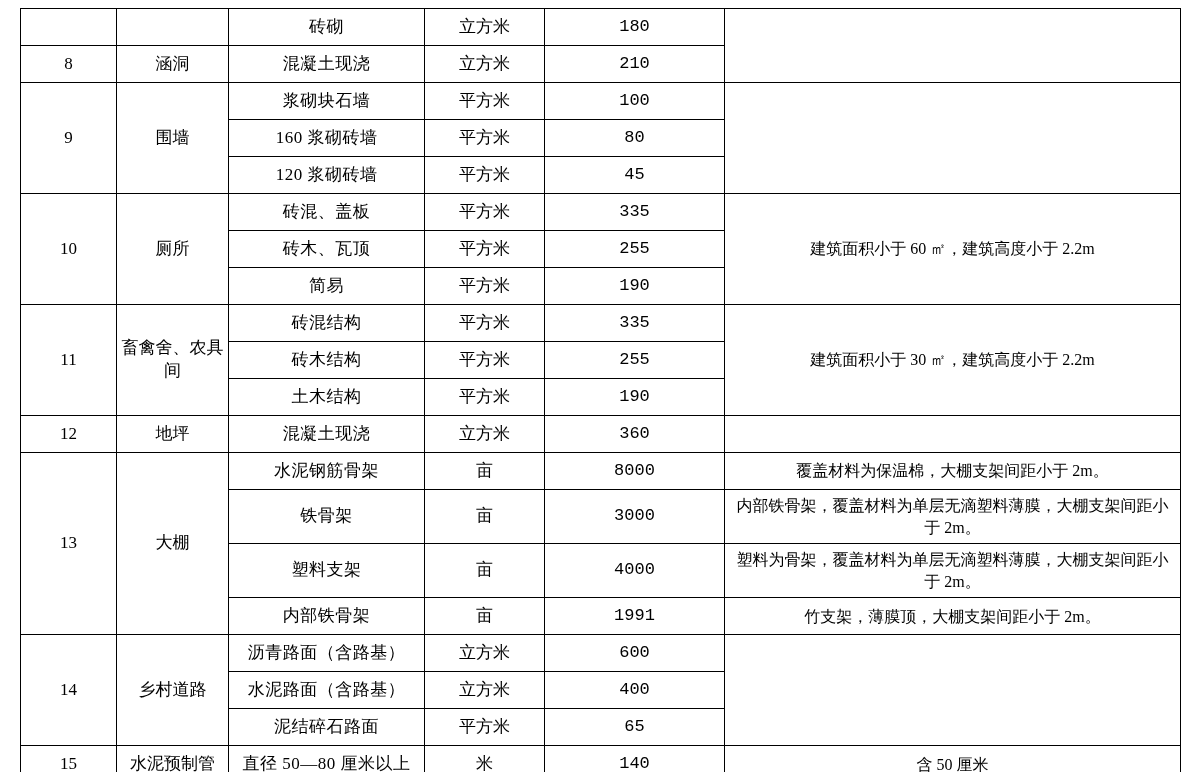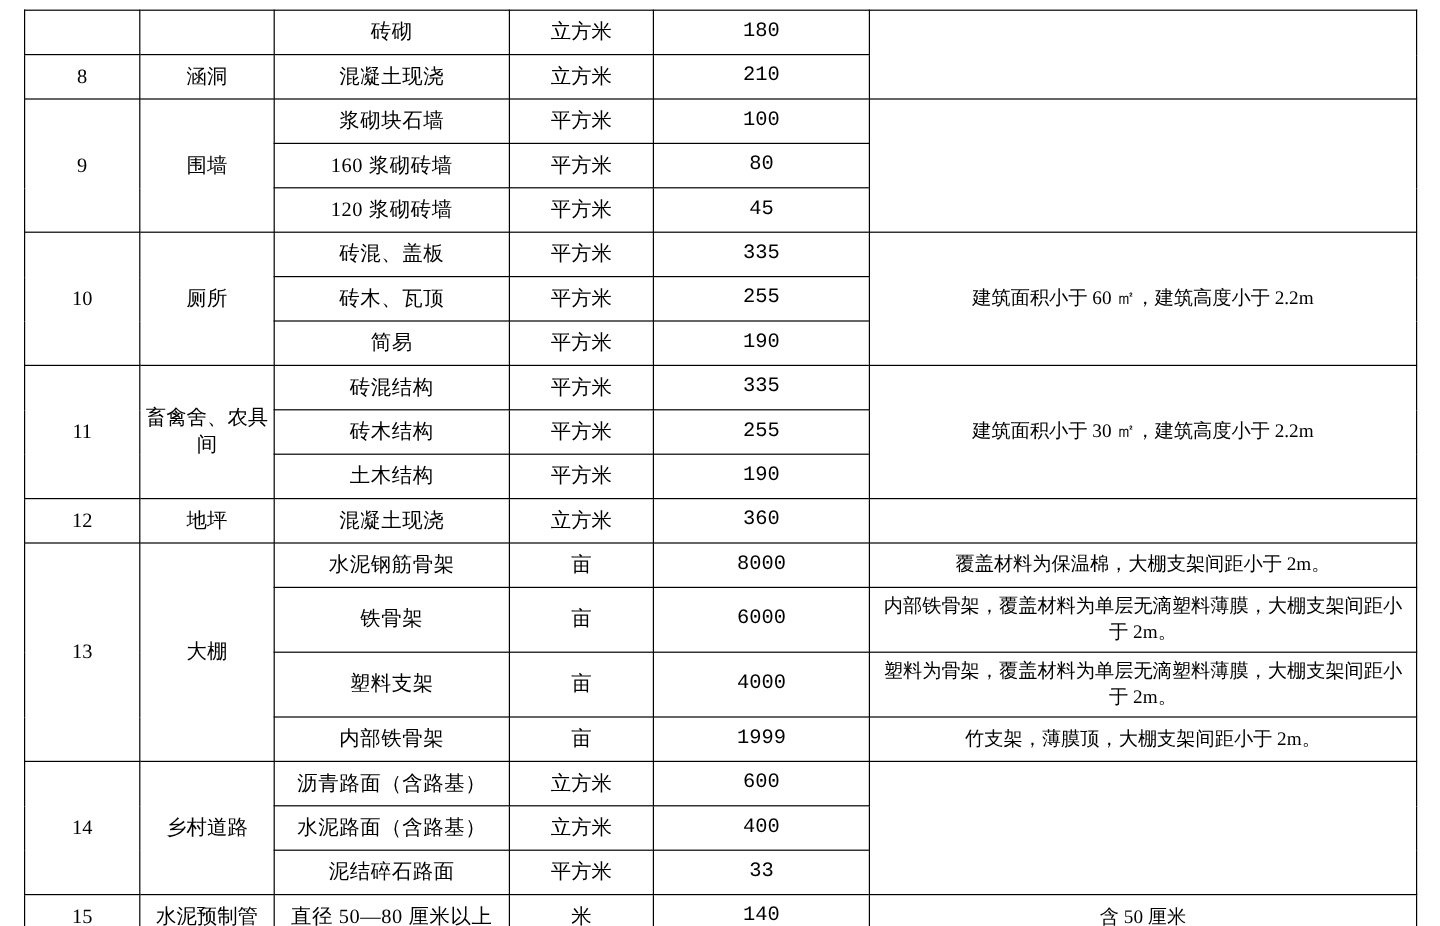--- a/index.html
+++ b/index.html
@@ -165,53 +165,53 @@
         <td rowspan="4">13</td>
         <td rowspan="4">大棚</td>
         <td class="spec">水泥钢筋骨架</td>
         <td>亩</td>
         <td class="num">8000</td>
         <td class="note">覆盖材料为保温棉，大棚支架间距小于 2m。</td>
       </tr>
       <tr>
         <td class="spec">铁骨架</td>
         <td>亩</td>
-        <td class="num">6000</td>
+        <td class="num">3000</td>
         <td class="note">内部铁骨架，覆盖材料为单层无滴塑料薄膜，大棚支架间距小于 2m。</td>
       </tr>
       <tr>
         <td class="spec">塑料支架</td>
         <td>亩</td>
         <td class="num">4000</td>
         <td class="note">塑料为骨架，覆盖材料为单层无滴塑料薄膜，大棚支架间距小于 2m。</td>
       </tr>
       <tr>
         <td class="spec">内部铁骨架</td>
         <td>亩</td>
-        <td class="num">1999</td>
+        <td class="num">1991</td>
         <td class="note">竹支架，薄膜顶，大棚支架间距小于 2m。</td>
       </tr>
 
       <tr>
         <td rowspan="3">14</td>
         <td rowspan="3">乡村道路</td>
         <td class="spec">沥青路面（含路基）</td>
         <td>立方米</td>
         <td class="num">600</td>
         <td class="note" rowspan="3"></td>
       </tr>
       <tr>
         <td class="spec">水泥路面（含路基）</td>
         <td>立方米</td>
         <td class="num">400</td>
       </tr>
       <tr>
         <td class="spec">泥结碎石路面</td>
         <td>平方米</td>
-        <td class="num">33</td>
+        <td class="num">65</td>
       </tr>
 
       <tr class="clip-last">
         <td>15</td>
         <td>水泥预制管</td>
         <td class="spec">直径 50—80 厘米以上</td>
         <td>米</td>
         <td class="num">140</td>
         <td class="note note-center">含 50 厘米</td>
       </tr>

